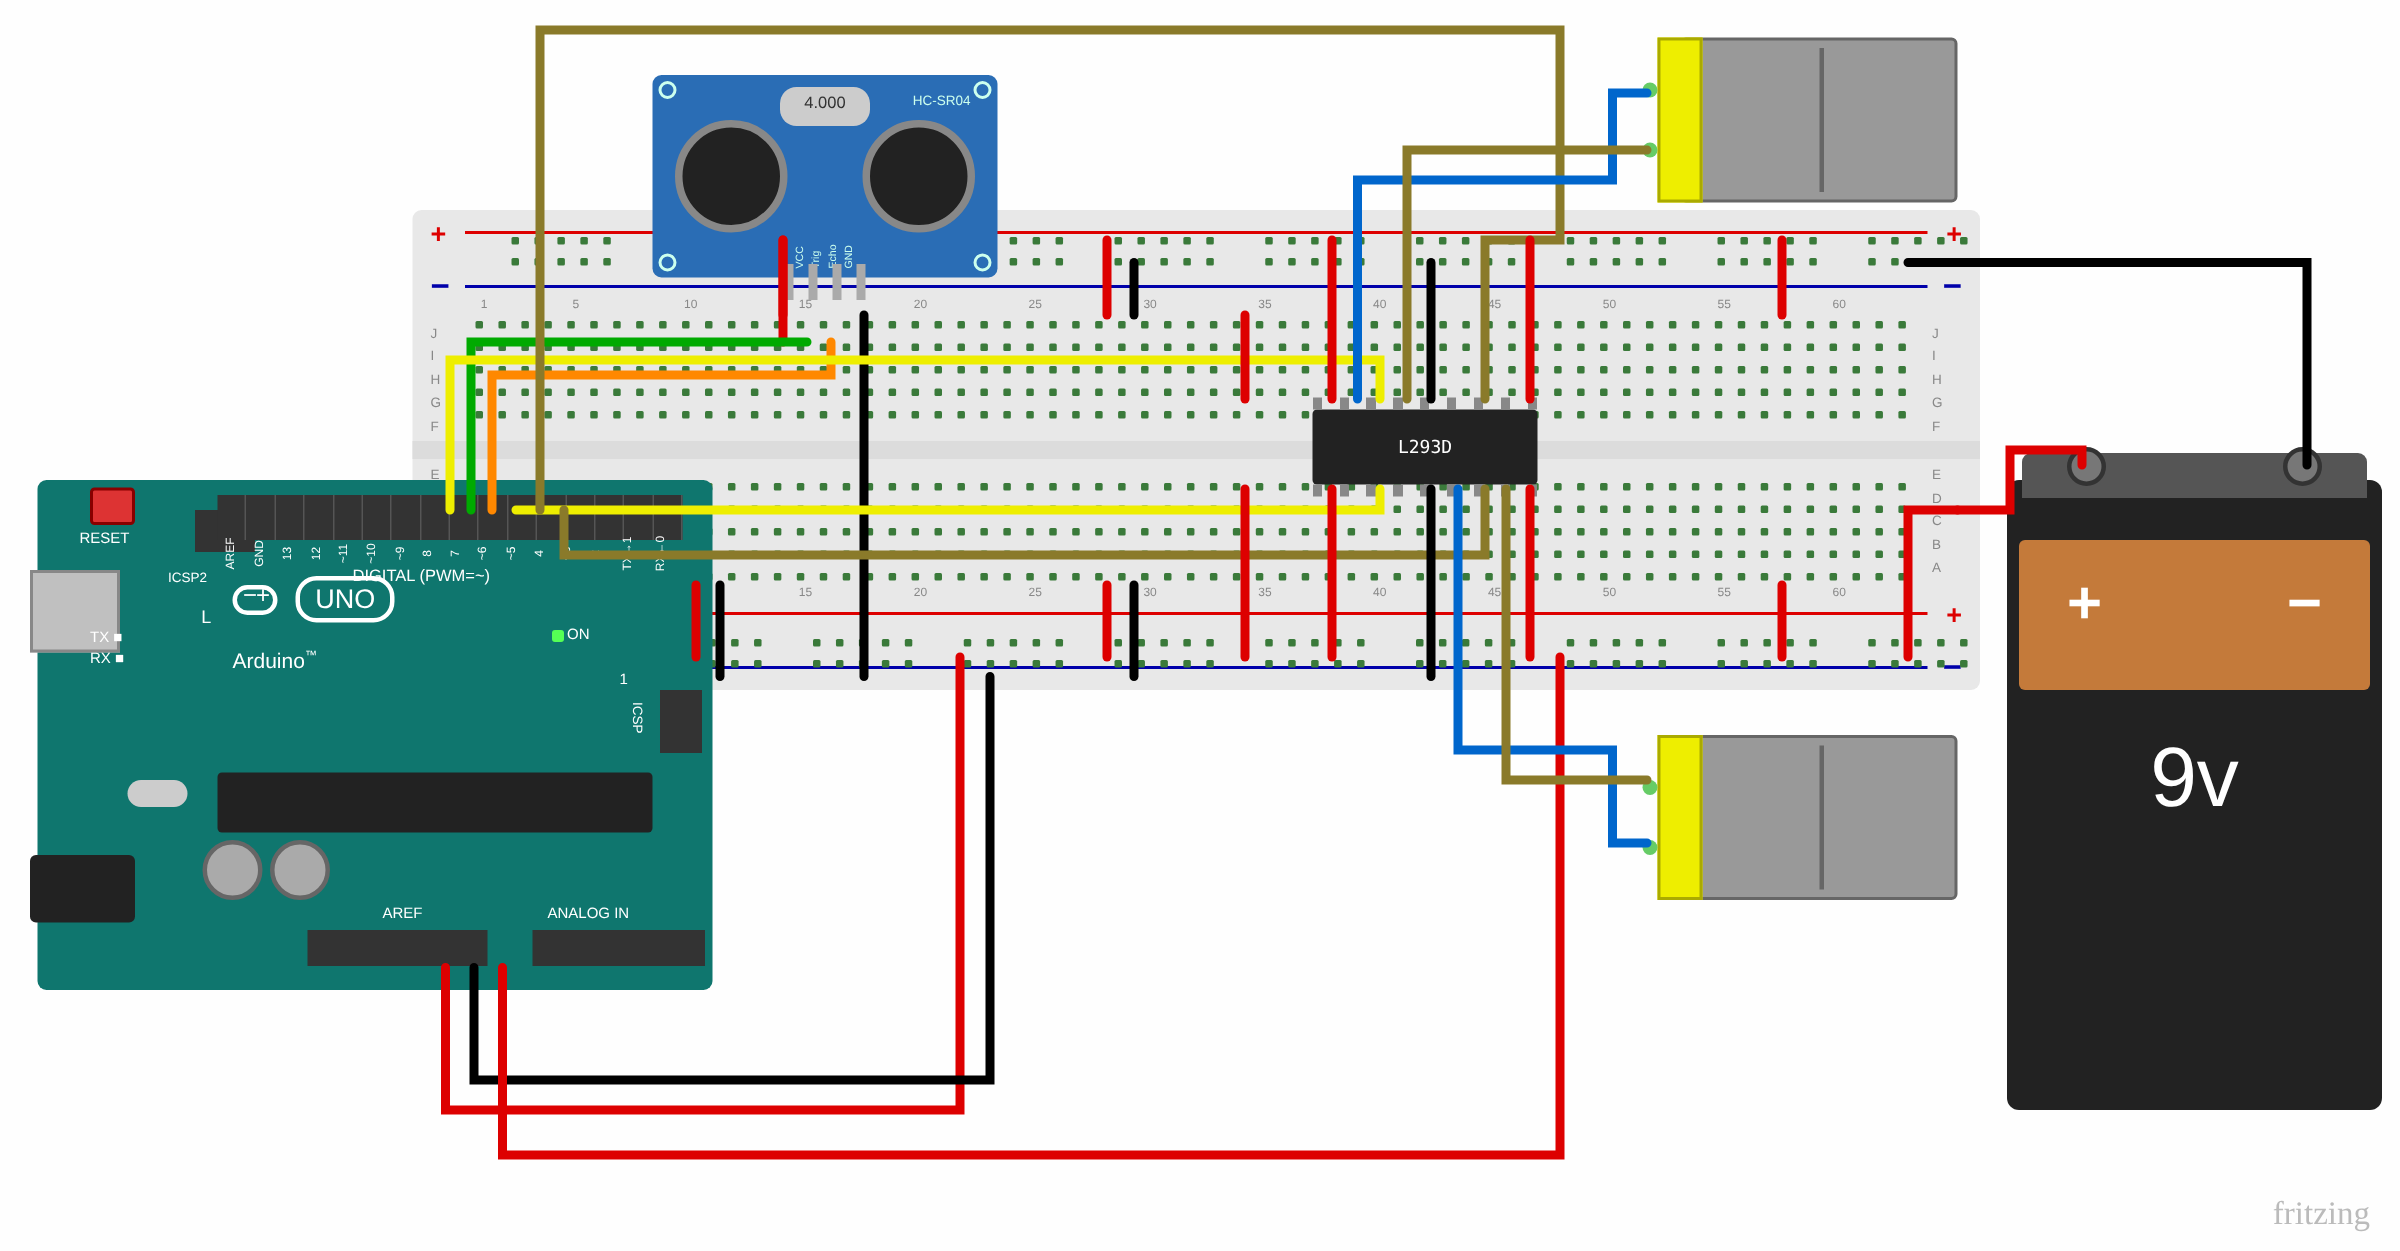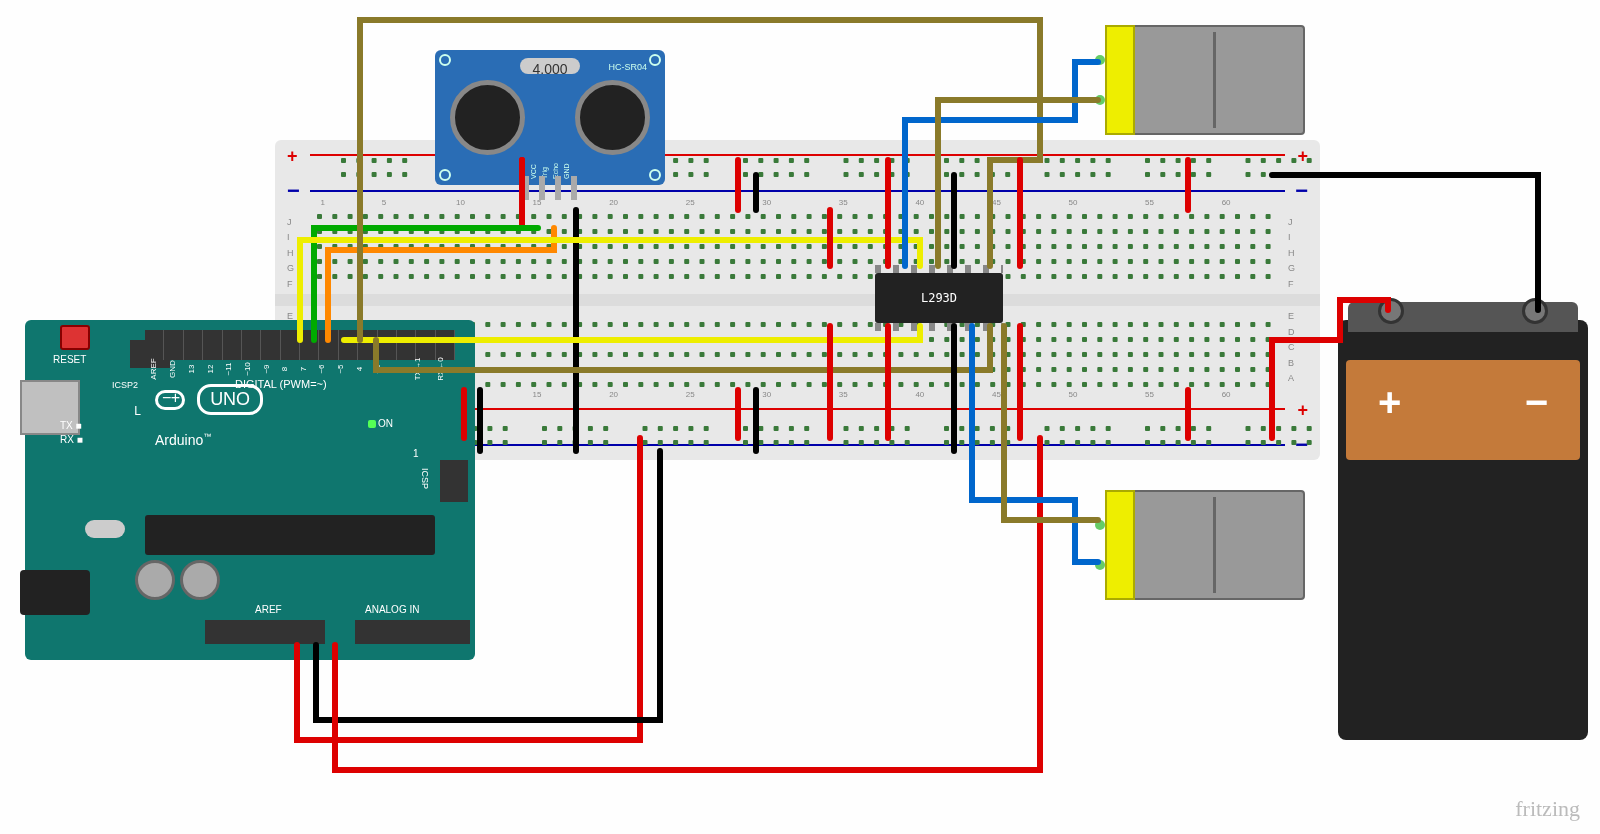--- a/index.html
+++ b/index.html
@@ -60,31 +60,31 @@
   .rowlabels.right { right:12px; }
   .collabels { position:absolute; left:40px; right:40px; height:12px; font-size:8px; color:#888; display:flex; }
   .collabels span { flex:1; text-align:center; }
   .collabels.top { top:58px; }
   .collabels.bot { bottom:58px; }
   
   .hcsr04 { left:435px; top:50px; width:230px; height:135px; background:#2a6db5; border-radius:6px; }
   .hcsr04 .eye { position:absolute; width:75px; height:75px; background:#222; border-radius:50%; border:5px solid #888; top:30px; }
   .hcsr04 .eye.left { left:15px; }
   .hcsr04 .eye.right { right:15px; }
-  .hcsr04 .crystal { position:absolute; left:50%; top:8px; transform:translateX(-50%); width:60px; height:16px; background:#ccc; border-radius:11px; font-size:14px; text-align:center; line-height:22px; color:#333; }
+  .hcsr04 .crystal { position:absolute; left:50%; top:8px; transform:translateX(-50%); width:60px; height:26px; background:#ccc; border-radius:11px; font-size:11px; text-align:center; line-height:22px; color:#333; }
   .hcsr04 .label { position:absolute; right:18px; top:12px; font-size:9px; color:#cfe; }
   .hcsr04 .pins { position:absolute; left:50%; bottom:-15px; transform:translateX(-50%); display:flex; gap:10px; }
   .hcsr04 .pins .p { width:6px; height:24px; background:#aaa; }
   .hcsr04 .pinlabels { position:absolute; left:50%; bottom:6px; transform:translateX(-50%); display:flex; gap:4px; font-size:7px; color:#cfe; }
   .hcsr04 .pinlabels span { writing-mode:vertical-rl; transform:rotate(180deg); }
   .hcsr04 .mh { position:absolute; width:12px; height:12px; border:2px solid #cfe; border-radius:50%; }
   .hcsr04 .mh.tl { top:4px; left:4px; } .hcsr04 .mh.tr { top:4px; right:4px; }
   .hcsr04 .mh.bl { bottom:4px; left:4px; } .hcsr04 .mh.br { bottom:4px; right:4px; }
   
-  .l293d { left:875px; top:273px; width:128px; height:50px; background:#222; border-radius:3px; color:#fff; font-size:12px; text-align:center; line-height:50px; font-family:monospace; }
+  .l293d { left:875px; top:273px; width:150px; height:50px; background:#222; border-radius:3px; color:#fff; font-size:12px; text-align:center; line-height:50px; font-family:monospace; }
   .l293d::before, .l293d::after { content:''; position:absolute; left:0; right:0; height:8px; background:repeating-linear-gradient(90deg,#888 0 6px, transparent 6px 18px); }
   .l293d::before { top:-8px; } .l293d::after { bottom:-8px; }
   
   .motor { width:260px; height:110px; }
   .motor .body { position:absolute; right:0; width:185px; height:110px; background:#999; border:2px solid #666; border-radius:4px; }
   .motor .body::after{content:'';position:absolute;left:50%;top:5px;bottom:5px;width:3px;background:#666;}
   .motor .cap { position:absolute; left:60px; width:30px; height:110px; background:#ee0; border:2px solid #aa0; }
   .motor .lead { position:absolute; left:50px; top:30px; width:15px; height:50px; }
   .motor .lead .t1{position:absolute;top:0;width:10px;height:10px;background:#6c6;border-radius:50%;}
   .motor .lead .t2{position:absolute;bottom:0;width:10px;height:10px;background:#6c6;border-radius:50%;}
@@ -1239,20 +1239,21 @@
       </div>
   </div>
 
   <div class="comp battery">
     <div class="top"></div>
     <div class="term pos"></div>
     <div class="term neg"></div>
     <div class="label-band"></div>
     <div class="plus-sym">+</div>
     <div class="minus-sym">−</div>
+    <div class="volt">9v</div>
   </div>
 
   <svg width="1600" height="834">
 
     <path class="wire" stroke="#d00" d="M 297 645 L 297 740 L 640 740 L 640 438"></path>
 
     <path class="wire" stroke="#000" d="M 316 645 L 316 720 L 660 720 L 660 451"></path>
 
     <path class="wire" stroke="#d00" d="M 335 645 L 335 770 L 1040 770 L 1040 438"></path>
 

